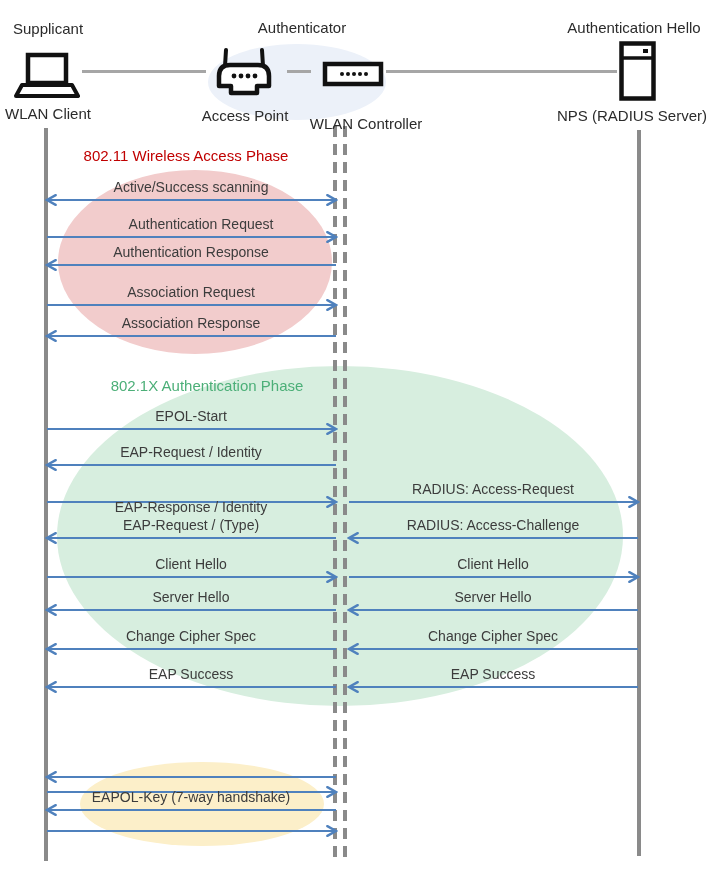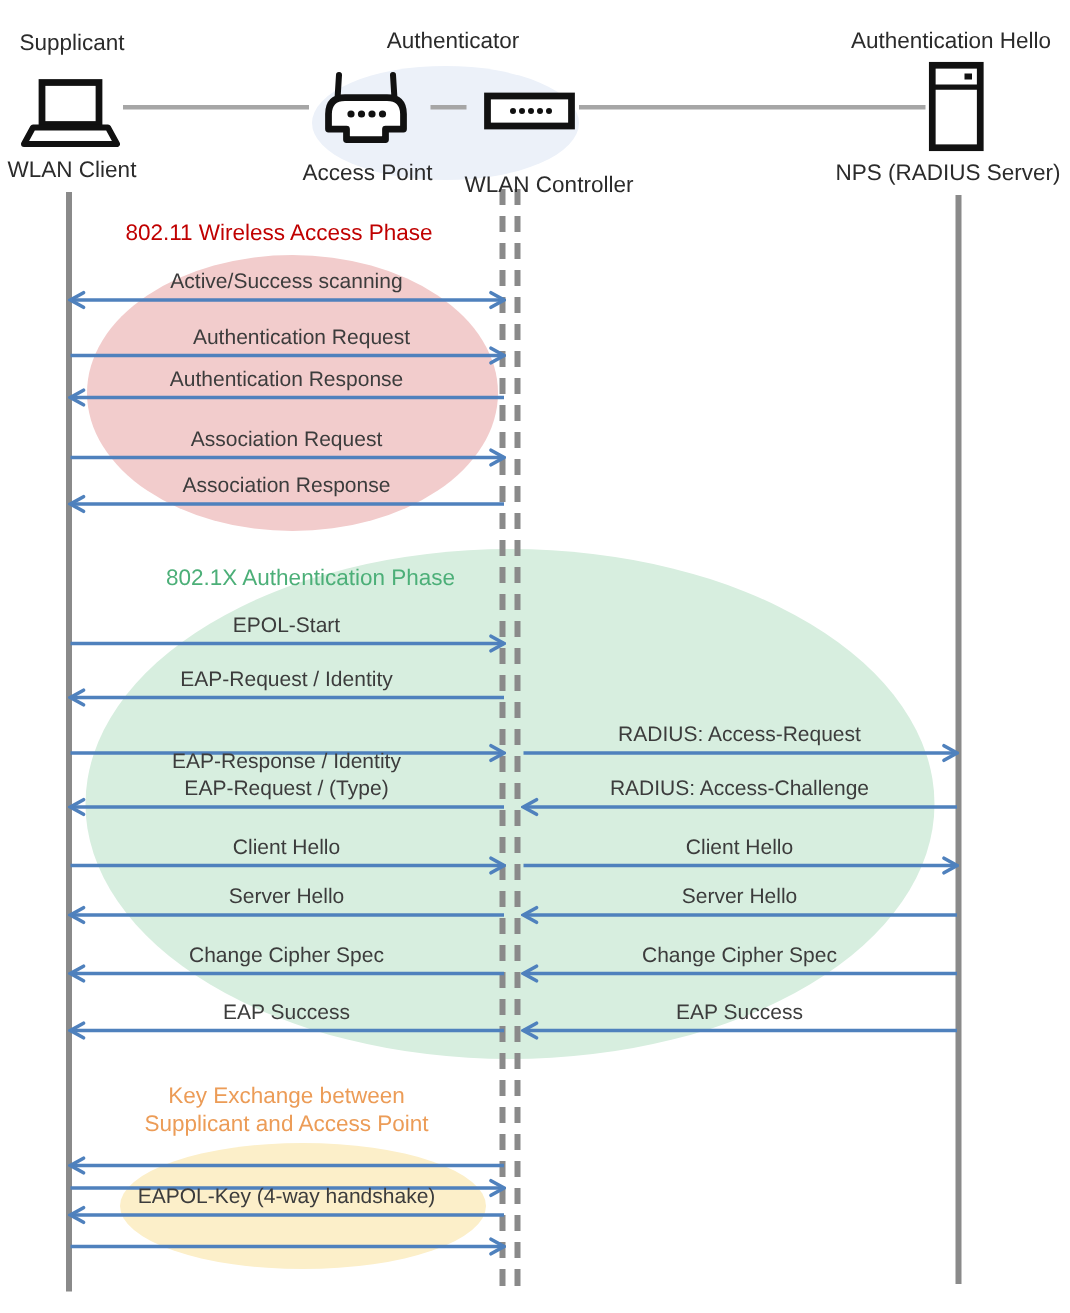--- a/index.html
+++ b/index.html
@@ -107,22 +107,20 @@
   <div class="device-label dev-wlc centered">WLAN Controller</div>
   <div class="device-label dev-nps centered">NPS (RADIUS Server)</div>
 
   <div class="lifeline solid-line ll-left"></div>
   <div class="lifeline ll-dash"></div>
   <div class="lifeline ll-dash ll-dash2"></div>
   <div class="lifeline solid-line ll-right"></div>
 
   <div class="phase-title pt-red">802.11 Wireless Access Phase</div>
   <div class="phase-title pt-green">802.1X Authentication Phase</div>
-  <div class="phase-title pt-orange">Key Exchange between
-Supplicant and Access Point</div>
 
   <svg class="canvas" width="713" height="875" viewBox="0 0 713 875">
     <defs>
       <marker id="arrowhead" viewBox="0 0 12 12" refX="10.5" refY="6" markerWidth="13" markerHeight="13" markerUnits="userSpaceOnUse" orient="auto-start-reverse">
         <path class="arrowhead-path" d="M2.5 1.5 L10.5 6 L2.5 10.5"></path>
       </marker>
     </defs>
     <g id="arrow-layer">
         <line x1="47" y1="200" x2="336" y2="200" class="msg-line" marker-end="url(#arrowhead)" marker-start="url(#arrowhead)"></line>
         <line x1="47" y1="237" x2="336" y2="237" class="msg-line" marker-end="url(#arrowhead)"></line>
@@ -163,16 +161,16 @@
       <div class="msg-label" style="left: 191px; top: 533px;">EAP-Request / (Type)</div>
       <div class="msg-label" style="left: 493px; top: 533px;">RADIUS: Access-Challenge</div>
       <div class="msg-label" style="left: 191px; top: 572px;">Client Hello</div>
       <div class="msg-label" style="left: 493px; top: 572px;">Client Hello</div>
       <div class="msg-label" style="left: 191px; top: 605px;">Server Hello</div>
       <div class="msg-label" style="left: 493px; top: 605px;">Server Hello</div>
       <div class="msg-label" style="left: 191px; top: 644px;">Change Cipher Spec</div>
       <div class="msg-label" style="left: 493px; top: 644px;">Change Cipher Spec</div>
       <div class="msg-label" style="left: 191px; top: 682px;">EAP Success</div>
       <div class="msg-label" style="left: 493px; top: 682px;">EAP Success</div>
-      <div class="msg-label" style="left: 191px; top: 805px;">EAPOL-Key (4-way handshake)</div>
+      <div class="msg-label" style="left: 191px; top: 805px;">EAPOL-Key (7-way handshake)</div>
     </div>
 
 </div>
 
 </body></html>

